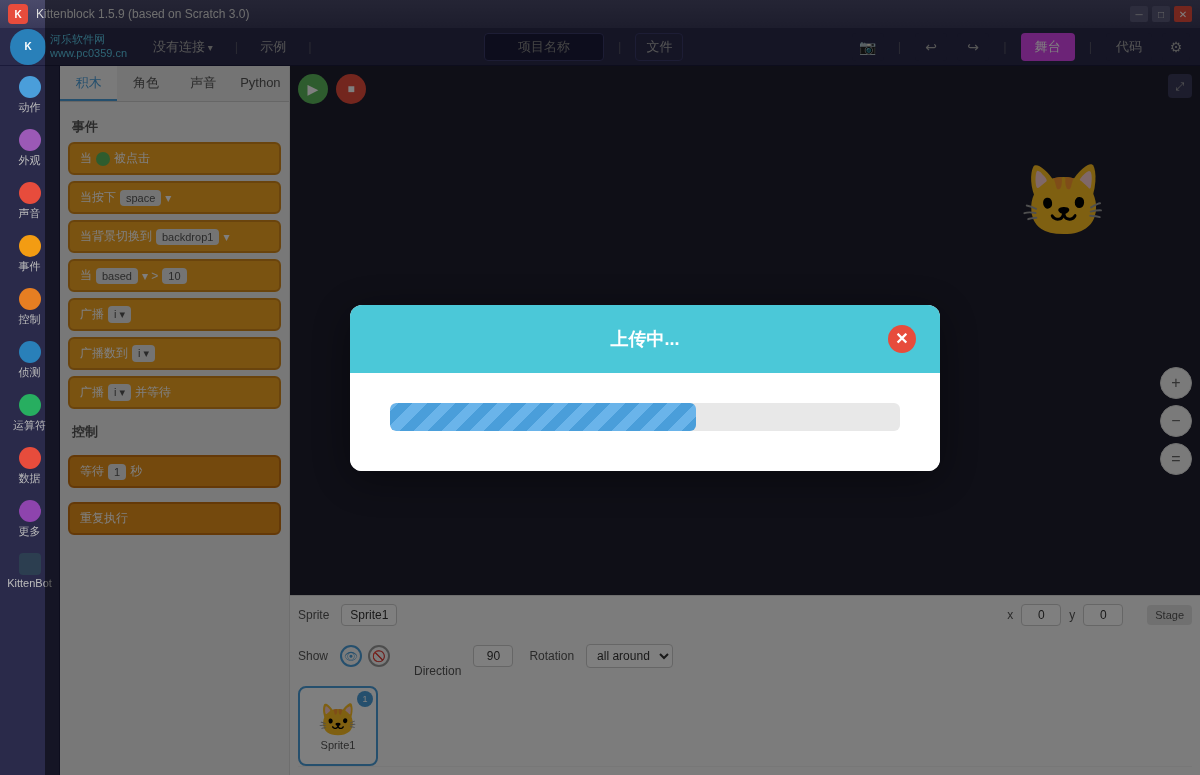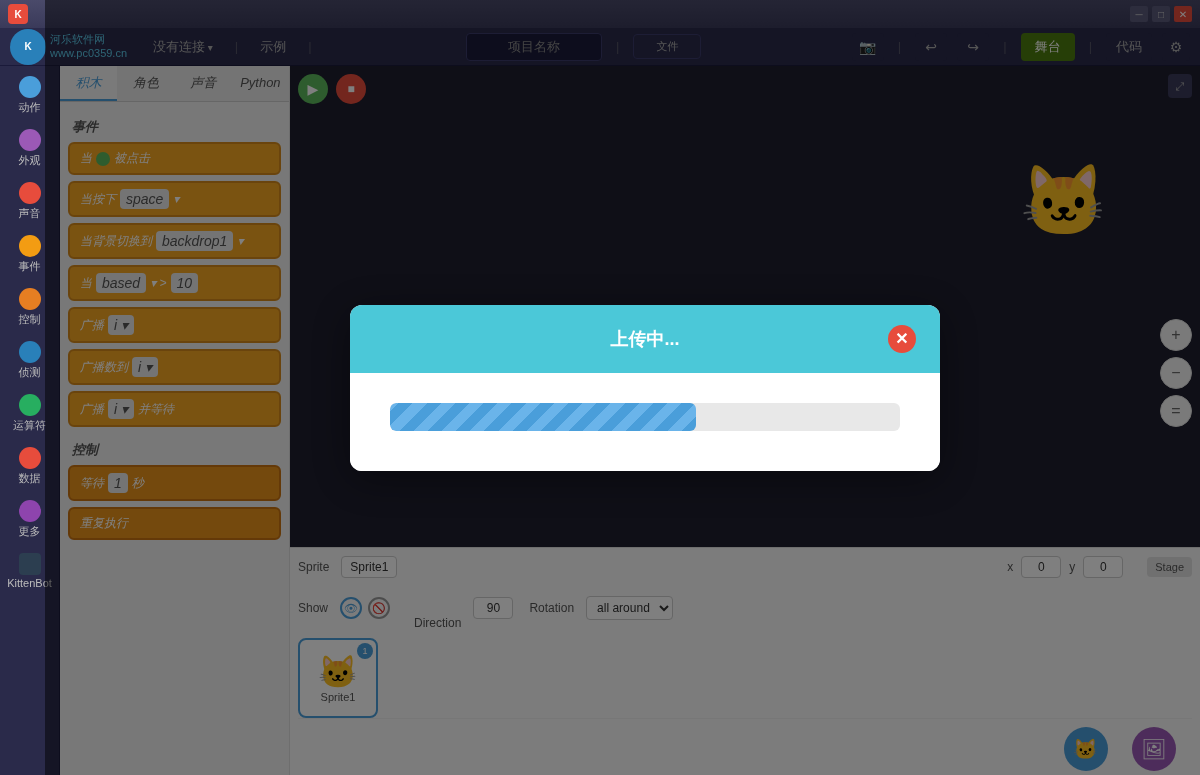--- a/index.html
+++ b/index.html
@@ -67,45 +67,45 @@
     }
     .menu-item.with-arrow::after { content: ' ▾'; font-size: 10px; }
     .menu-spacer { flex: 1; }
     .project-name-box {
       background: #1a1a3a;
       border: 1px solid #3a3a6a;
       border-radius: 4px;
       padding: 4px 12px;
       color: #888;
       font-size: 13px;
-      width: 136px;
+      width: 120px;
       text-align: center;
     }
     .menu-divider { color: #556; margin: 0 4px; }
     .file-btn {
       background: #2a2a4a;
       border: 1px solid #3a3a6a;
       color: #aaa;
-      padding: 4px 22px;
-      cursor: pointer;
-      border-radius: 4px;
-      font-size: 11px;
+      padding: 4px 10px;
+      cursor: pointer;
+      border-radius: 4px;
+      font-size: 13px;
     }
     .icon-btn {
       width: 32px; height: 28px;
       background: #2a2a4a;
       border: none;
       color: #aaa;
       cursor: pointer;
       border-radius: 4px;
       font-size: 14px;
       display: flex; align-items: center; justify-content: center;
     }
     .stage-btn {
-      background: #4d7c0f;
+      background: #d946ef;
       color: white;
       border: none;
       padding: 5px 14px;
       border-radius: 4px;
       cursor: pointer;
       font-size: 13px;
       text-align: right;
     }
     .code-btn {
       background: #2a2a4a;
@@ -154,21 +154,20 @@
     .cat-label { color: #bbb; font-size: 11px; }
 
     
     #blocks-panel {
       width: 230px;
       background: #f0f0f0;
       border-right: 1px solid #ddd;
       display: flex;
       flex-direction: column;
       overflow: hidden;
-      font-style: italic;
     }
     .blocks-tabs {
       display: flex;
       background: #e8e8e8;
       border-bottom: 1px solid #ccc;
       height: 36px;
     }
     .blocks-tab {
       flex: 1;
       display: flex; align-items: center; justify-content: center;
@@ -199,27 +198,27 @@
       margin-bottom: 6px;
       min-height: 30px;
       position: relative;
       gap: 4px;
     }
     .block::before, .block::after {
       content: '';
       position: absolute;
     }
     .block-yellow { background: #f5a623; border: 2px solid #d4891a; }
-    .block-orange { background: #e8921a; border: 2px solid #c87210; }
+    .block-orange { background: #e8921a; border: 2px solid #c87210; margin-top: 8px; }
     .block-tag {
       background: #e8e8e8;
       color: #555;
       border-radius: 4px;
       padding: 2px 6px;
-      font-size: 14px;
+      font-size: 11px;
     }
     .block-full { width: 100%; justify-content: flex-start; }
 
     
     #stage-area {
       flex: 1;
       background: #1e1e2e;
       display: flex;
       flex-direction: column;
     }
@@ -261,21 +260,21 @@
     .scratch-cat {
       position: absolute;
       right: 80px; top: 100px;
       width: 100px; height: 90px;
       font-size: 70px;
       line-height: 1;
     }
 
     
     #sprite-panel {
-      height: 228px;
+      height: 180px;
       background: #f8f8f8;
       border-top: 1px solid #ddd;
       padding: 8px;
     }
     .sprite-info-row {
       display: flex; align-items: center; gap: 12px;
       margin-bottom: 8px;
       font-size: 13px; color: #333;
     }
     .sprite-info-row label { color: #555; font-size: 12px; }
@@ -438,20 +437,21 @@
     
     ::-webkit-scrollbar { width: 6px; }
     ::-webkit-scrollbar-track { background: #f0f0f0; }
     ::-webkit-scrollbar-thumb { background: #ccc; border-radius: 3px; }
   </style>
 </head>
 <body>
 
 <div id="titlebar">
   <div class="title-icon">K</div>
+  <span class="title-text">Kittenblock 1.5.9 (based on Scratch 3.0)</span>
   <div class="win-controls">
     <button class="win-btn min">─</button>
     <button class="win-btn max">□</button>
     <button class="win-btn close">✕</button>
   </div>
 </div>
 
 <div id="menubar">
   <div class="logo-area">
     <div class="logo-img">K</div>

